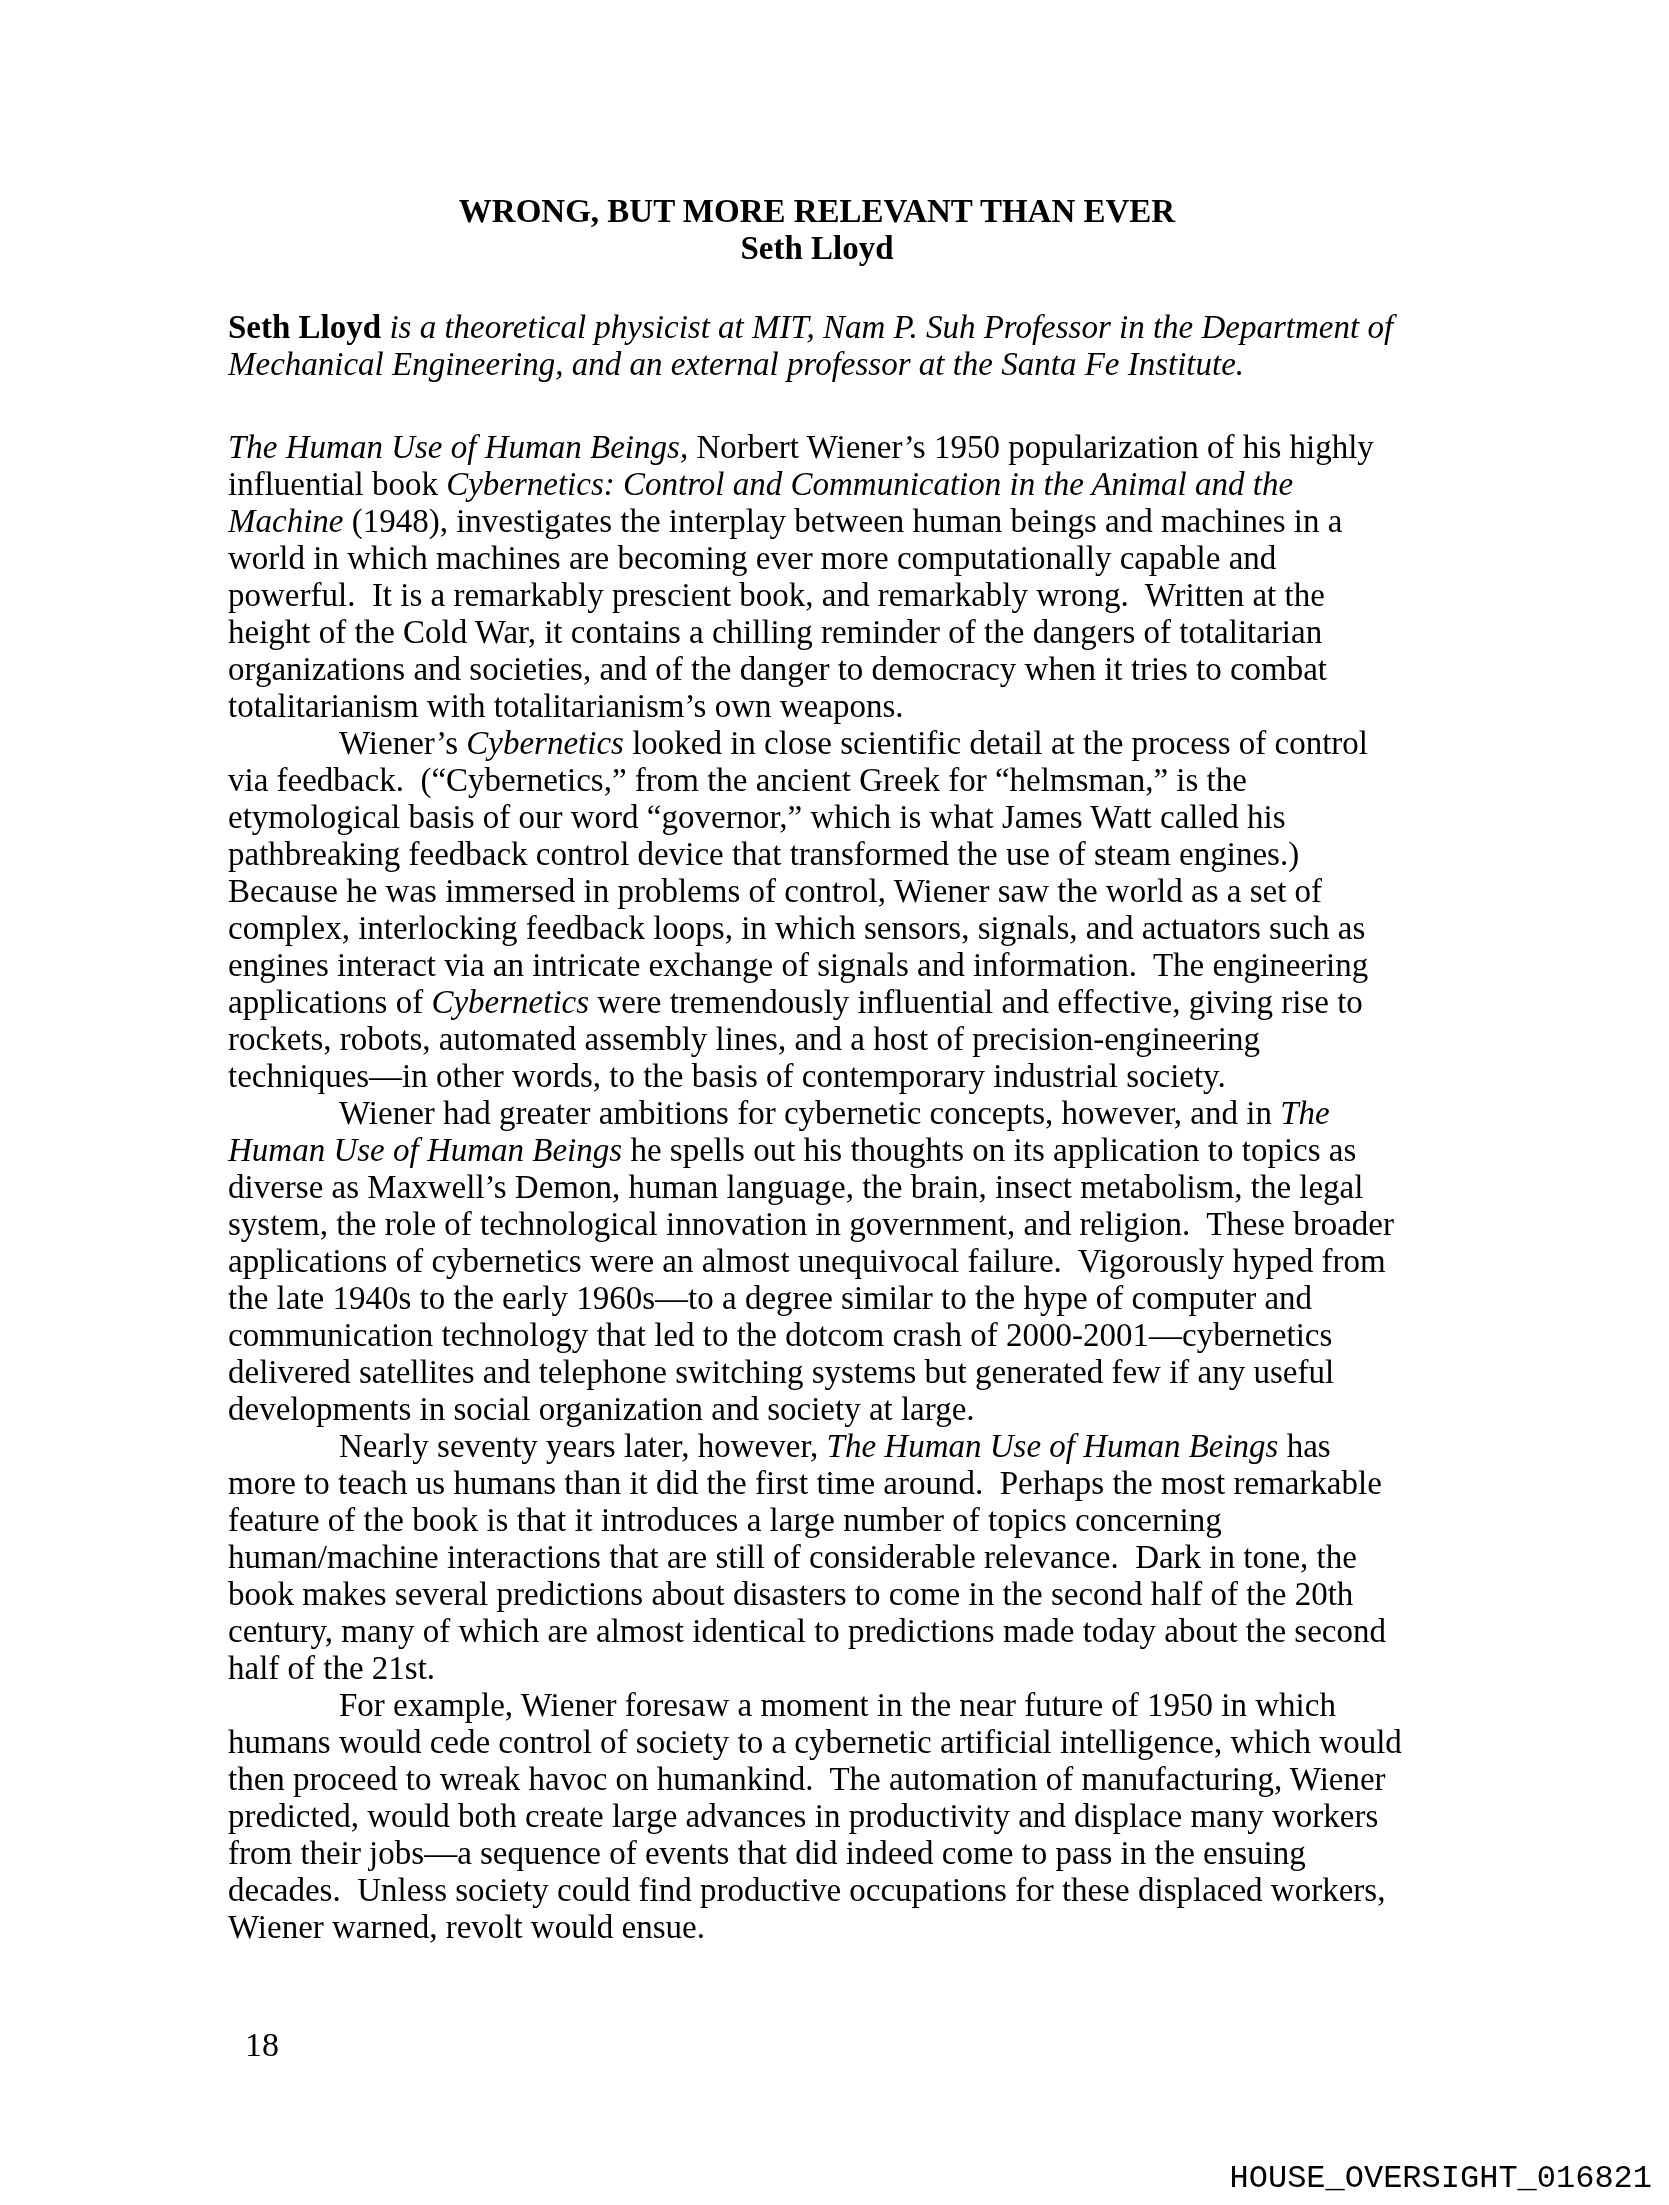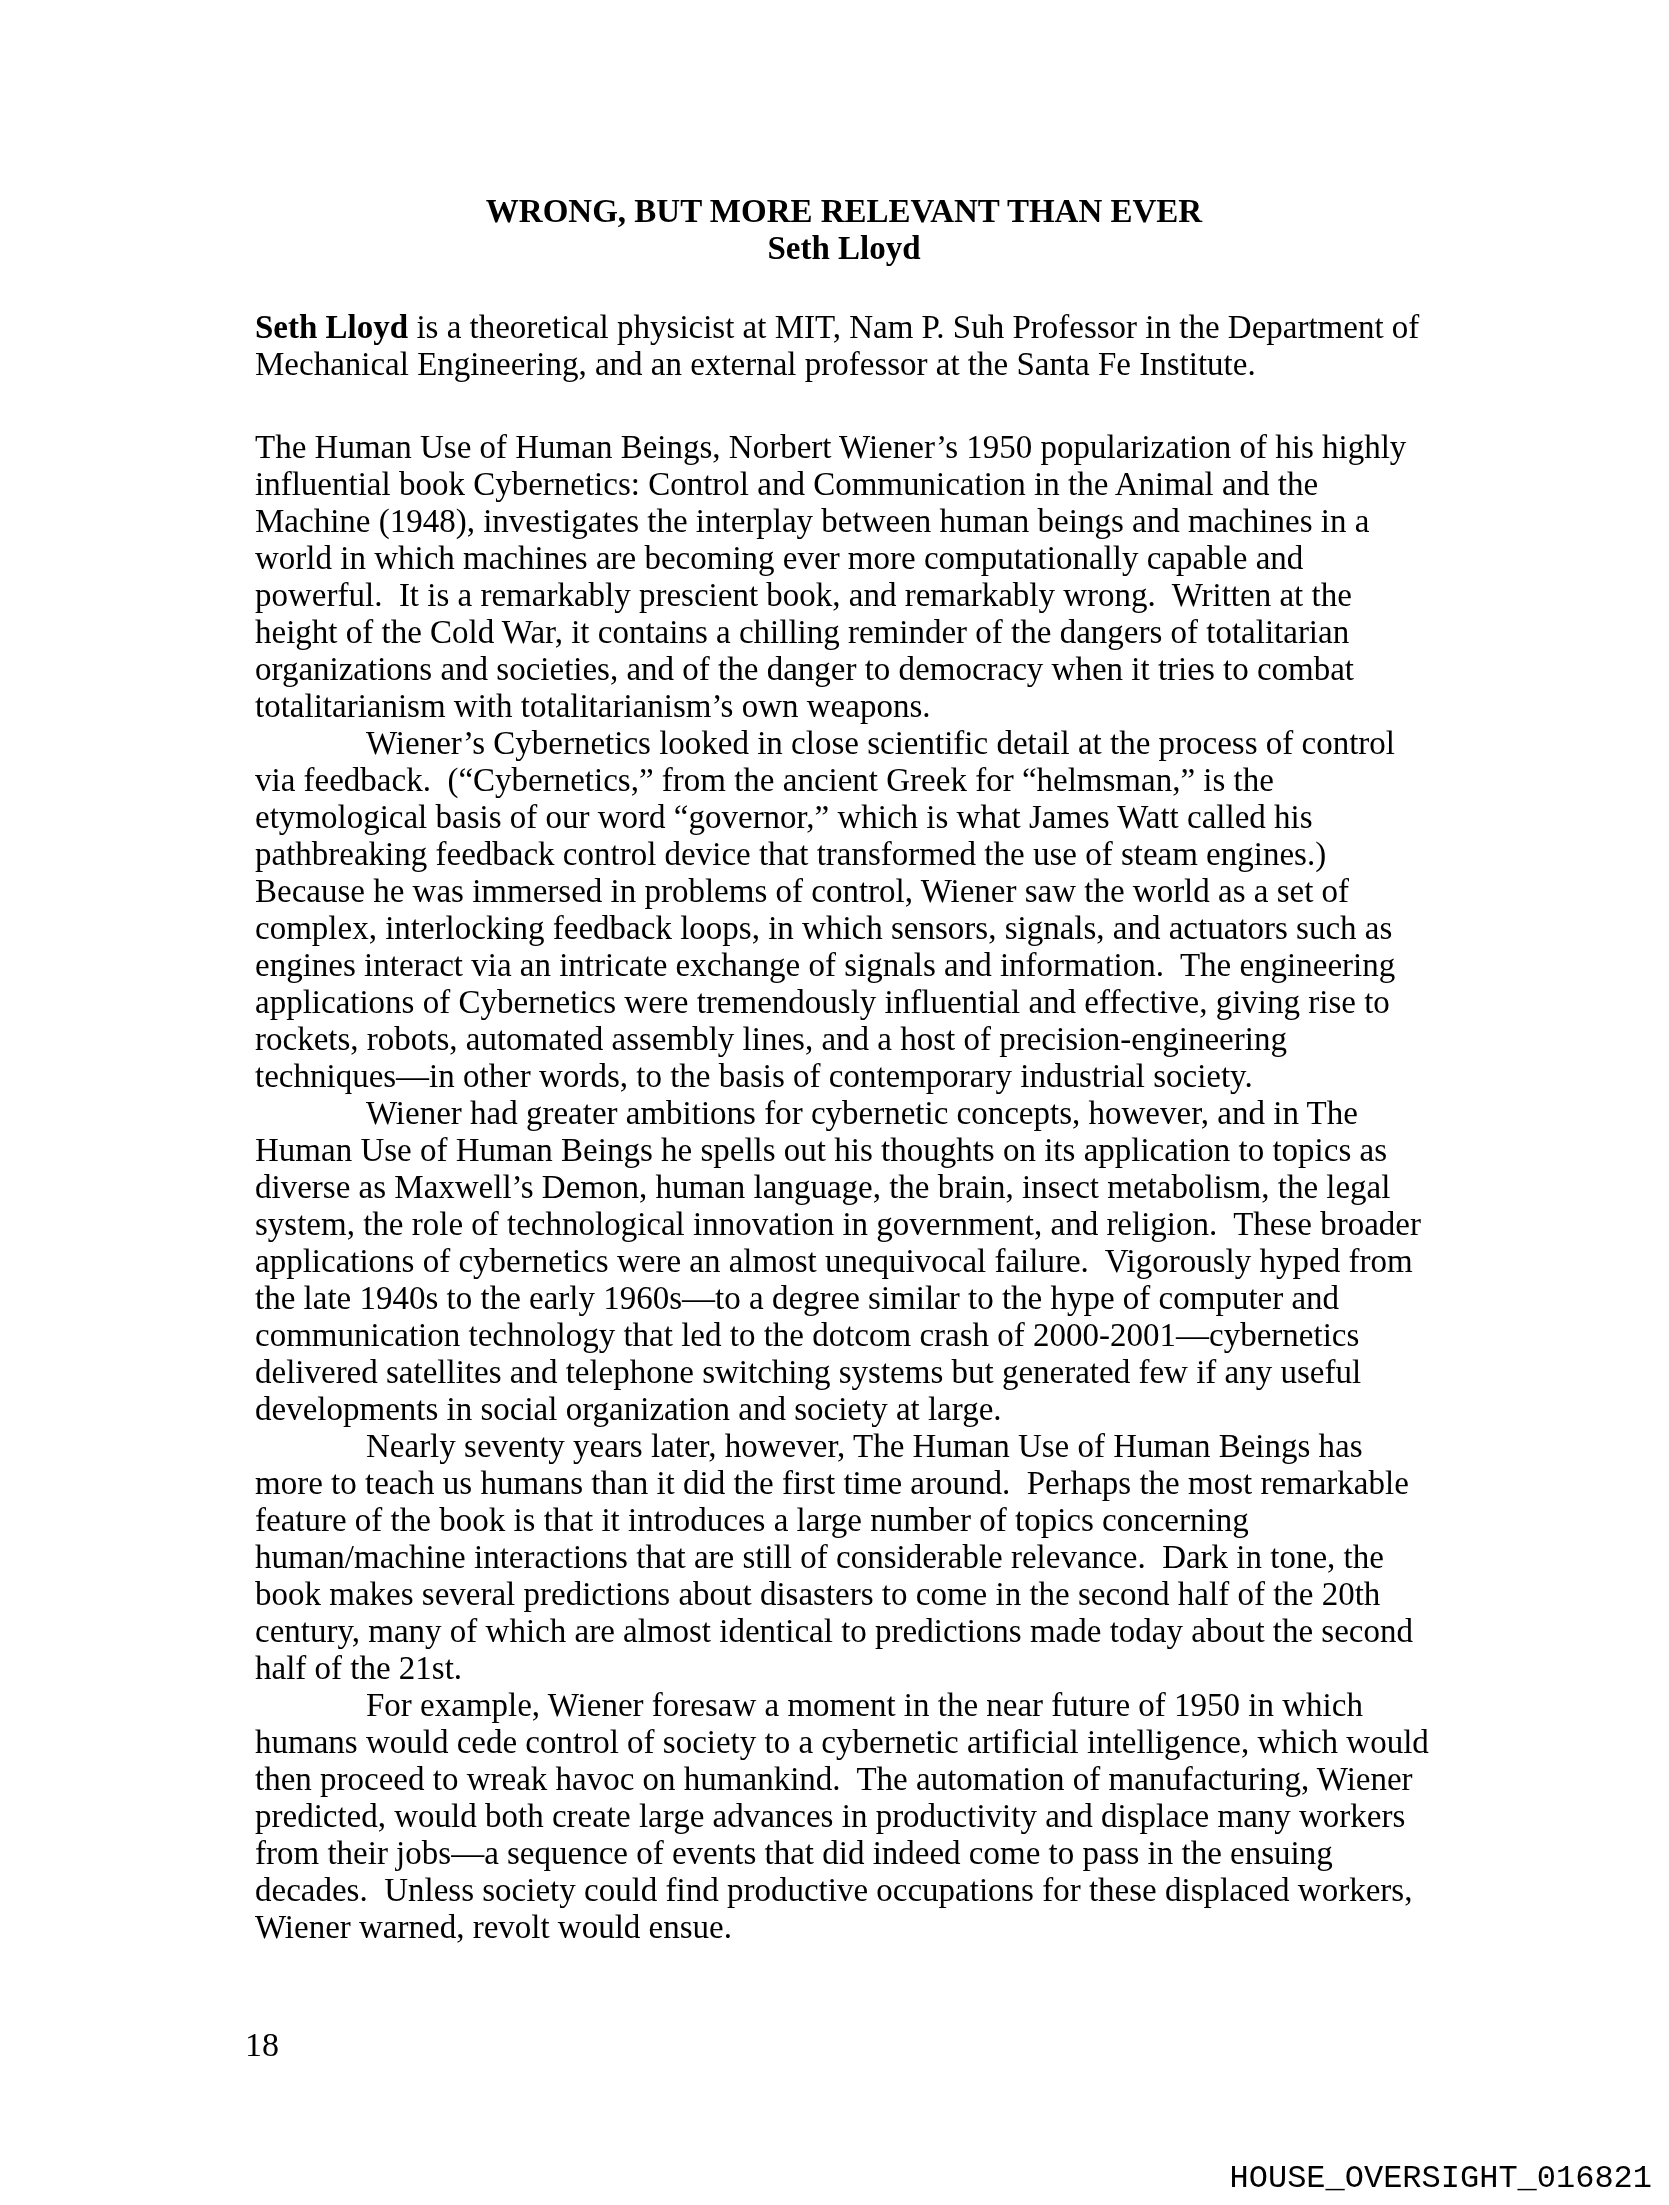--- a/index.html
+++ b/index.html
@@ -10,21 +10,21 @@
     width: 1669px;
     height: 2205px;
     background: #ffffff;
     position: relative;
     overflow: hidden;
     font-family: "Liberation Serif", serif;
     color: #000000;
   }
   .content {
     position: absolute;
-    left: 255px;
+    left: 228px;
     top: 193px;
     width: 1178px;
   }
   .title-block {
     margin-bottom: 42px;
   }
   .title-line {
     font-weight: bold;
     text-align: center;
     font-size: 33px;
@@ -37,21 +37,21 @@
     white-space: pre-wrap;
     text-align: left;
   }
   .bio {
     margin-bottom: 46px;
   }
   .indent {
     text-indent: 111px;
   }
   .b { font-weight: bold; font-style: normal; }
-  .i { }
+  .i { font-style: italic; }
   .page-number {
     position: absolute;
     top: 2026px;
     left: 245px;
     width: 1178px;
     text-align: left;
     font-size: 34px;
     line-height: 37px;
   }
   .bates {

